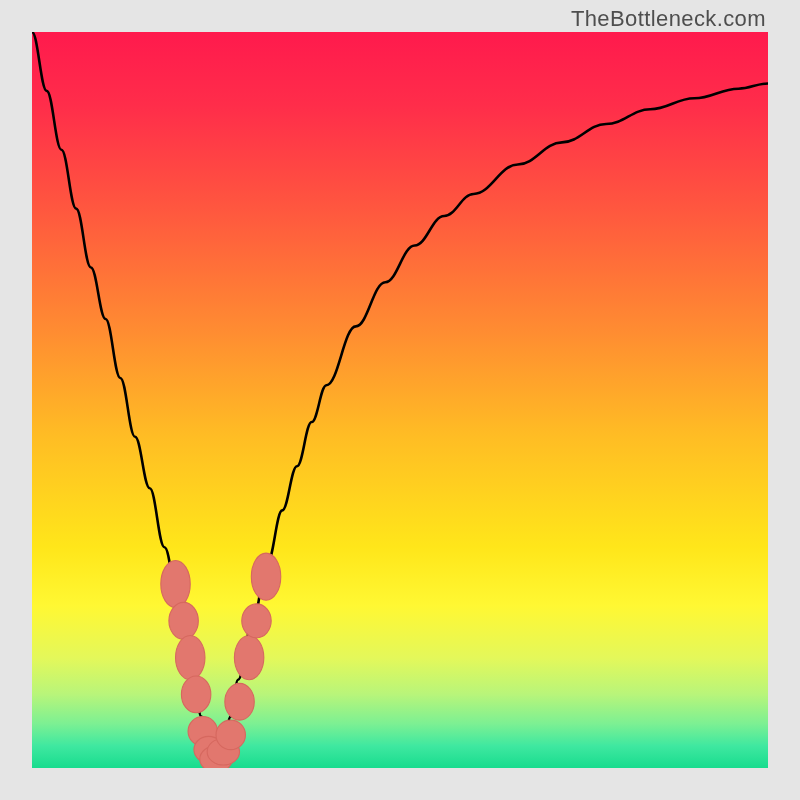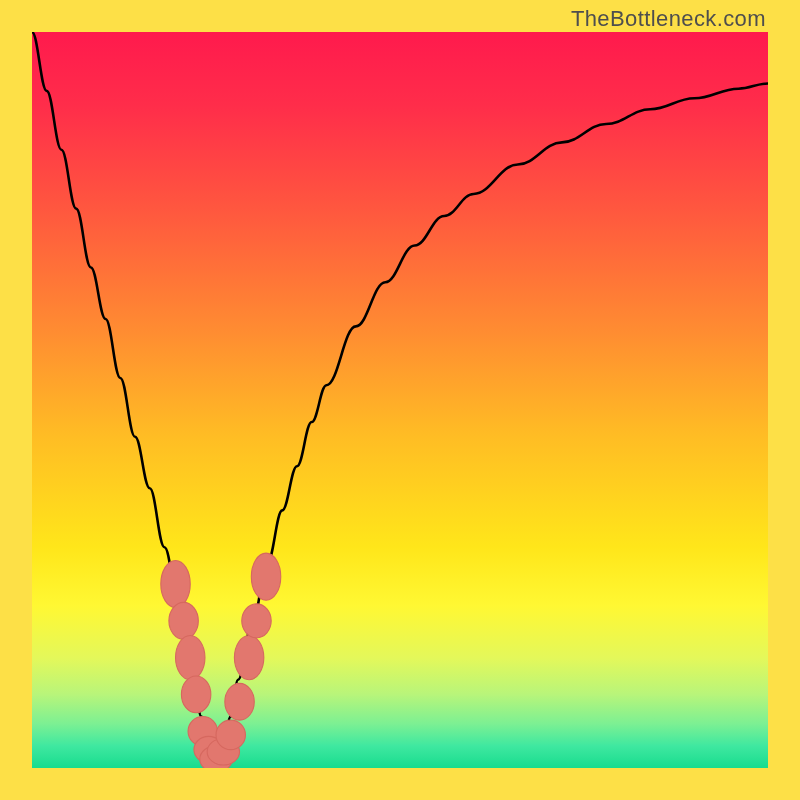--- a/index.html
+++ b/index.html
@@ -10,21 +10,21 @@
     overflow: hidden;
     background: #000;
     font-family: Arial, Helvetica, sans-serif;
   }
   .frame {
     position: absolute;
     left: 0;
     top: 0;
     width: 800px;
     height: 800px;
-    background: #fde047;
+    background: #e5e5e5;
   }
   .plot-area {
     position: absolute;
     left: 32px;
     top: 32px;
     width: 736px;
     height: 736px;
     overflow: hidden;
   }
   .gradient {

